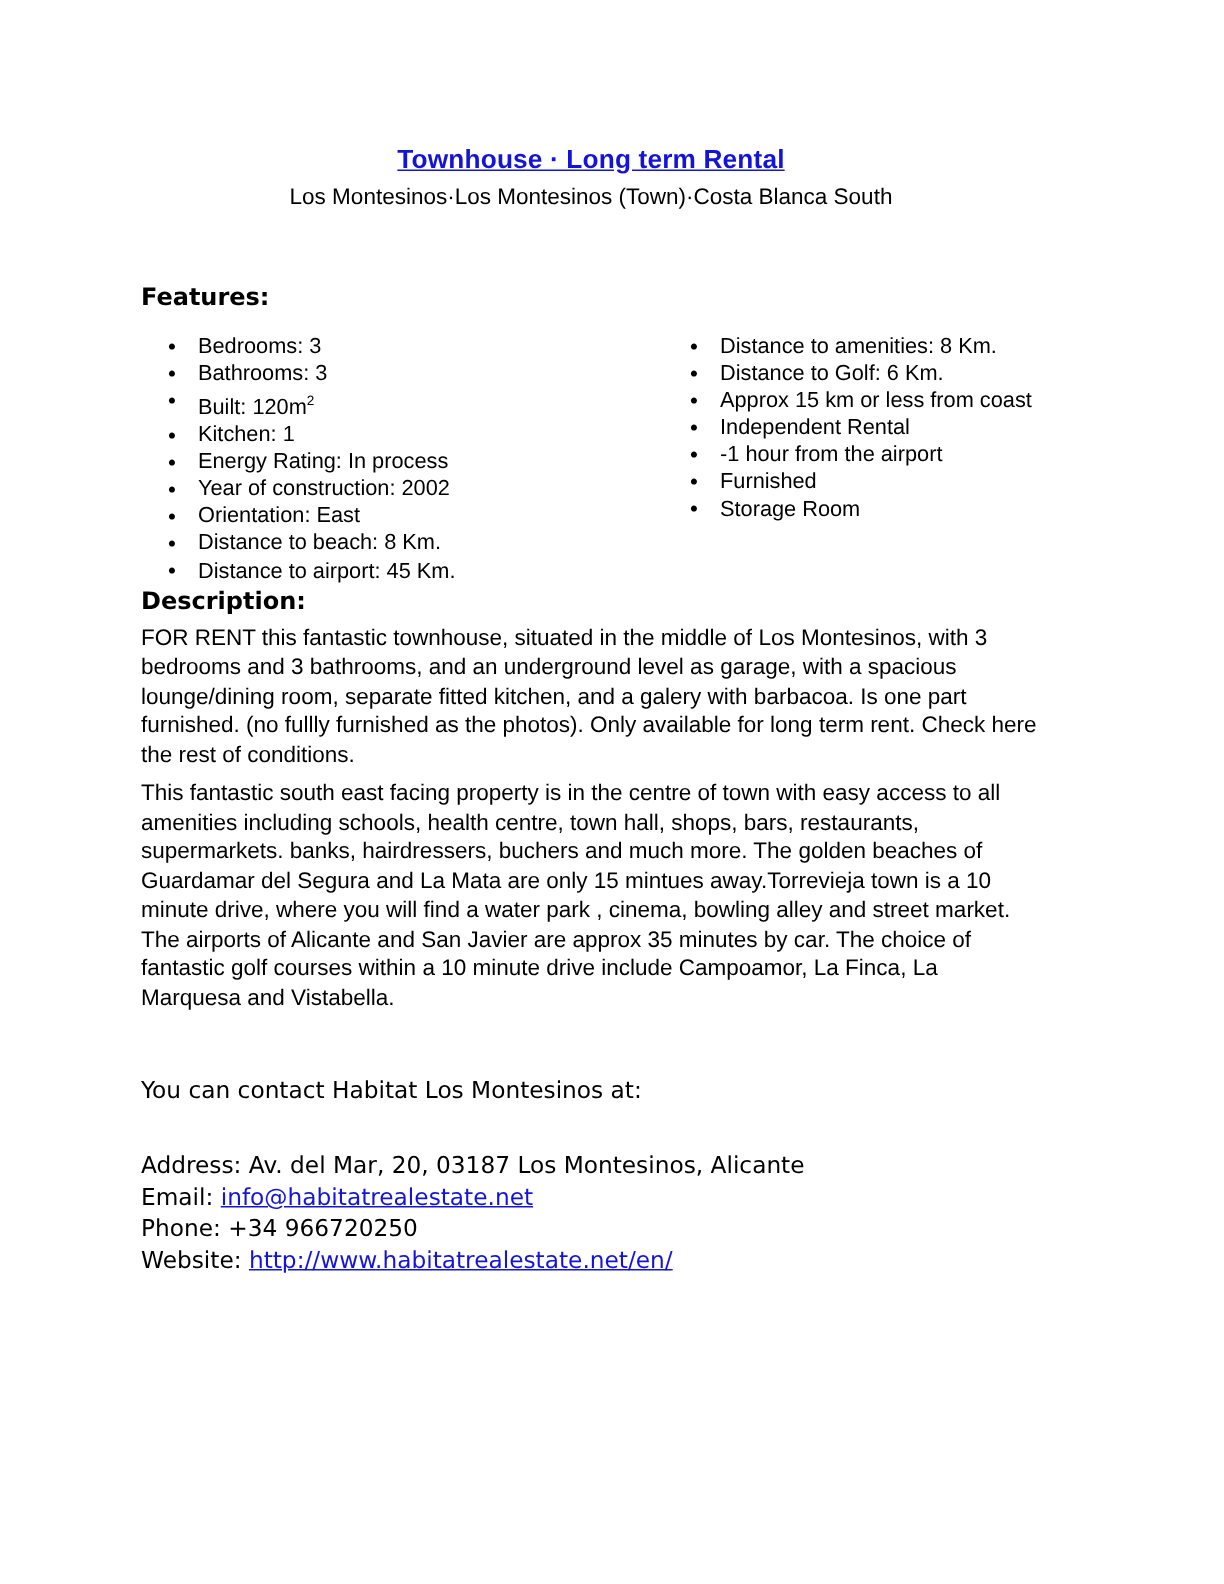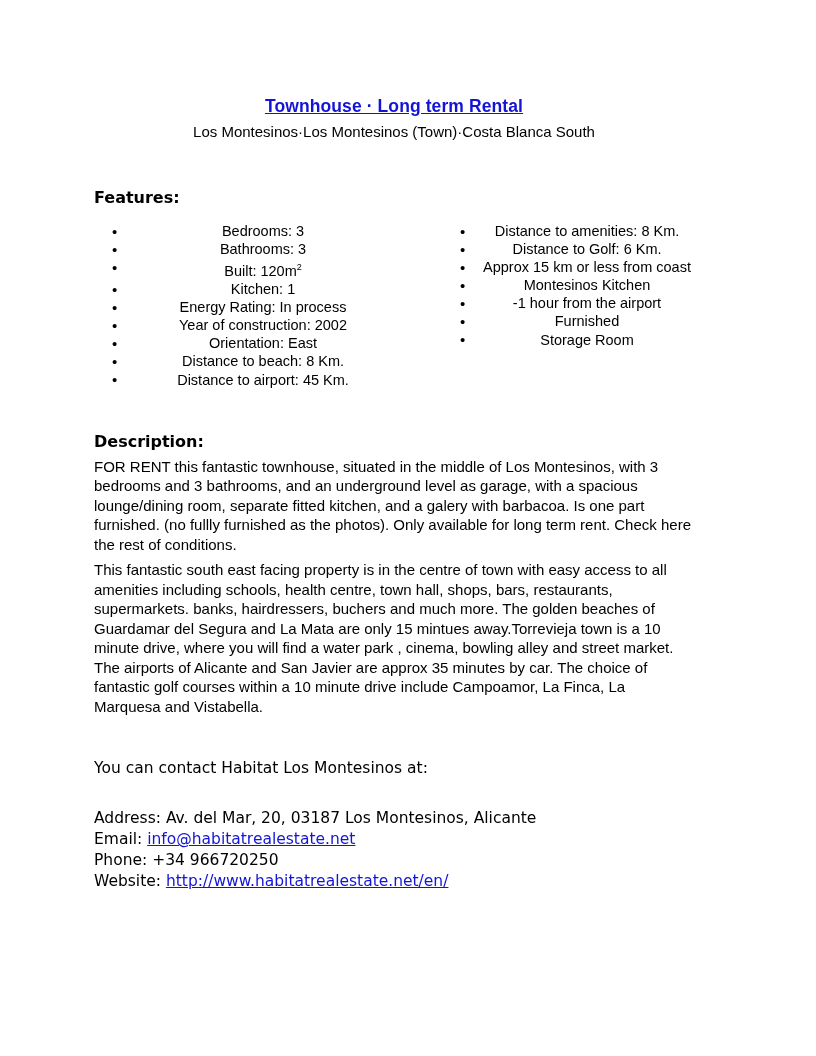--- a/index.html
+++ b/index.html
@@ -48,21 +48,20 @@
   #features-heading {
     margin-top: 48px;
   }
   .features-wrap {
     display: flex;
     margin-top: 16px;
   }
   .features-col {
     width: 50%;
     box-sizing: border-box;
-    text-align: center;
   }
   .features-col.left {
     padding-left: 8px;
   }
   .features-col.right {
     padding-left: 56px;
   }
   ul.bullets {
     list-style: none;
     margin: 0;
@@ -81,21 +80,20 @@
     position: absolute;
     left: 10px;
     top: -0.5px;
     font-size: 15px;
   }
   sup.sup {
     font-size: 9px;
     vertical-align: super;
   }
   #description-heading {
-    margin-top: 42px;
   }
   .para {
     font-size: 15px;
     line-height: 19.5px;
     margin: 6px 0 0 0;
     color: #000;
     text-align: left;
   }
   .para.gap {
   }
@@ -141,21 +139,21 @@
         <li><span>Orientation: East</span></li>
         <li><span>Distance to beach: 8 Km.</span></li>
         <li><span>Distance to airport: 45 Km.</span></li>
       </ul>
     </div>
     <div class="features-col right">
       <ul class="bullets">
         <li><span>Distance to amenities: 8 Km.</span></li>
         <li><span>Distance to Golf: 6 Km.</span></li>
         <li><span>Approx 15 km or less from coast</span></li>
-        <li><span>Montesinos Kitchen</span></li>
+        <li><span>Independent Rental</span></li>
         <li><span>-1 hour from the airport</span></li>
         <li><span>Furnished</span></li>
         <li><span>Storage Room</span></li>
       </ul>
     </div>
   </div>
 
   <h2 class="section-heading" id="description-heading">Description:</h2>
 
   <p class="para">FOR RENT this fantastic townhouse, situated in the middle of Los Montesinos, with 3 bedrooms and 3 bathrooms, and an underground level as garage, with a spacious lounge/dining room, separate fitted kitchen, and a galery with barbacoa. Is one part furnished. (no fullly furnished as the photos). Only available for long term rent. Check here the rest of conditions.</p>

